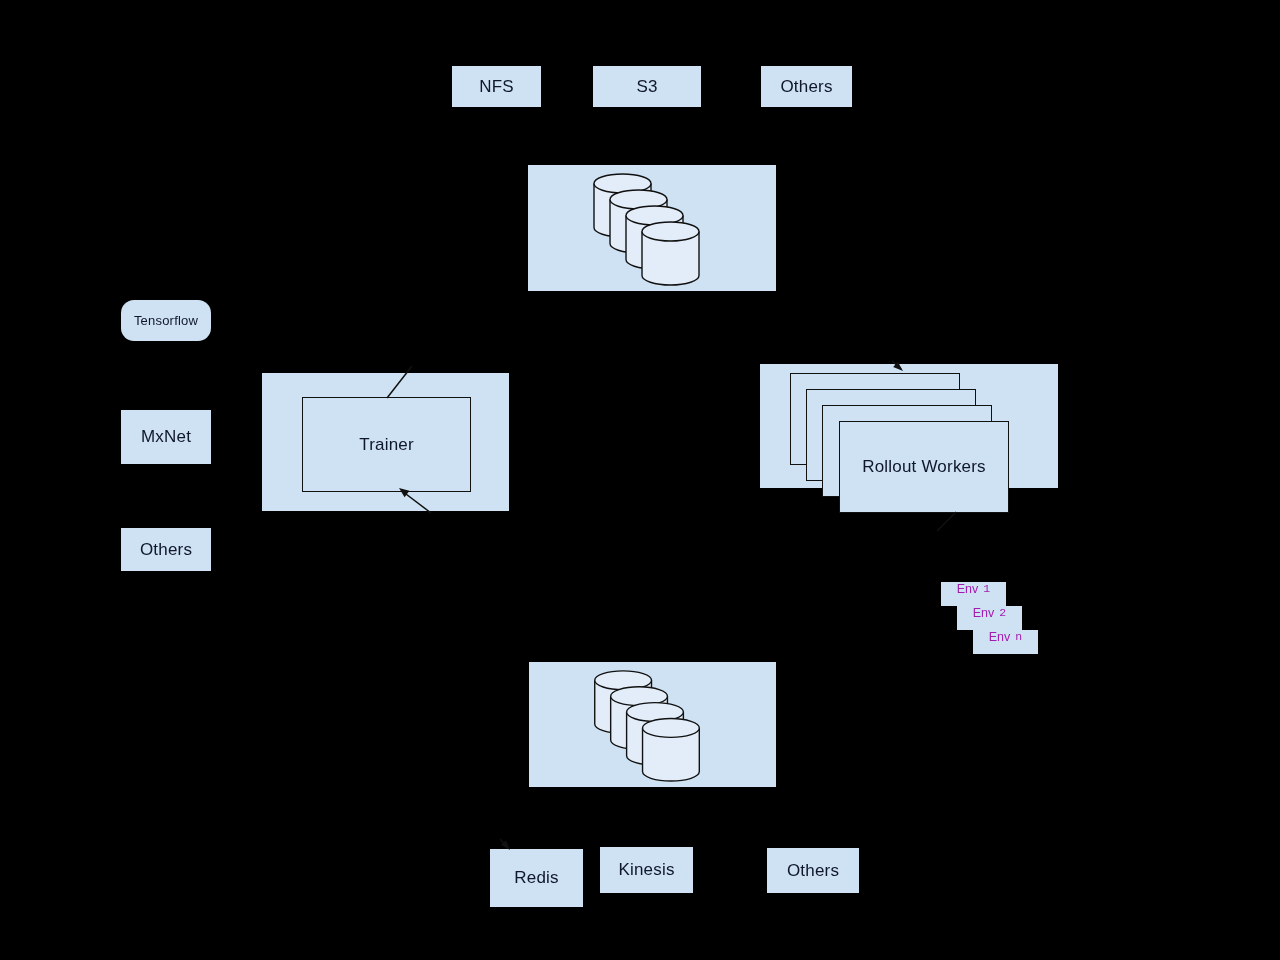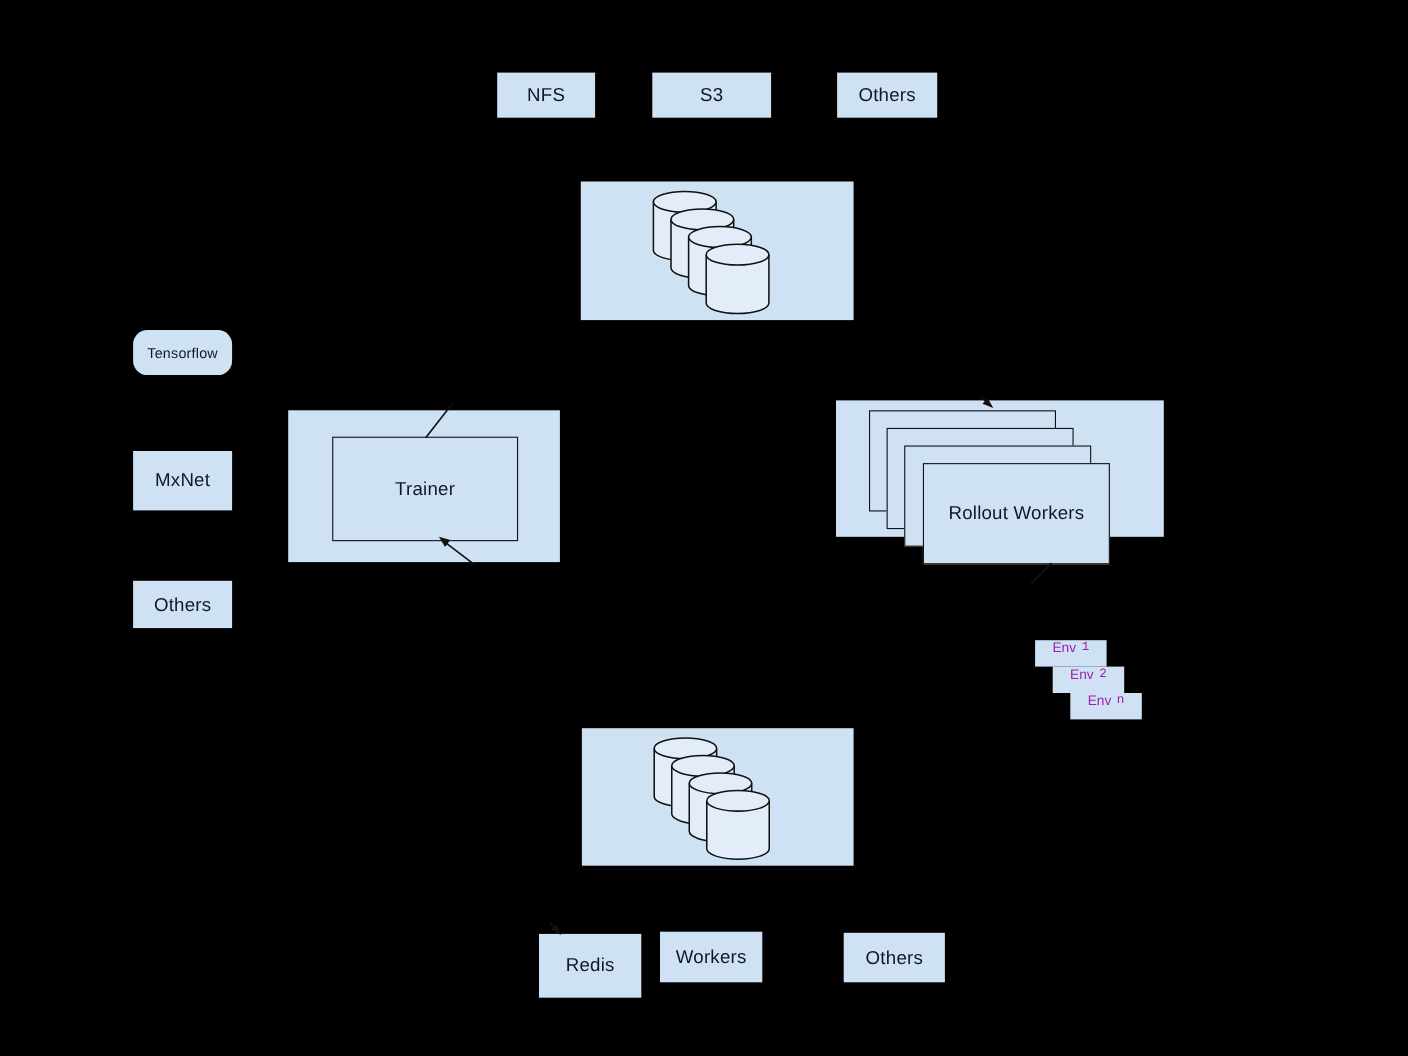--- a/index.html
+++ b/index.html
@@ -107,21 +107,21 @@
         <path d="M114 66.5 L114 110.5 A28.5 9.5 0 0 0 171 110.5 L171 66.5"></path>
         <ellipse cx="142.5" cy="66.5" rx="28.5" ry="9.5"></ellipse>
       </g>
     </svg>
   </div>
 
   <div class="bluebox" style="left:458px;top:849px;width:93px;height:58px;margin-left:32px;">
     <span>Redis</span>
   </div>
   <div class="bluebox" style="left:600px;top:847px;width:93px;height:46px;">
-    <span>Workers</span>
+    <span>Kinesis</span>
   </div>
   <div class="bluebox" style="left:767px;top:848px;width:92px;height:45px;">
     <span>Others</span>
   </div>
 
   <svg class="overlay" width="1280" height="960" viewBox="0 0 1280 960">
     <g stroke="#111" stroke-width="1.5" fill="none">
       <path d="M387 398 L412 366"></path>
       <path d="M431 513 L402 491"></path>
       <path d="M892 361 L901 369"></path>

